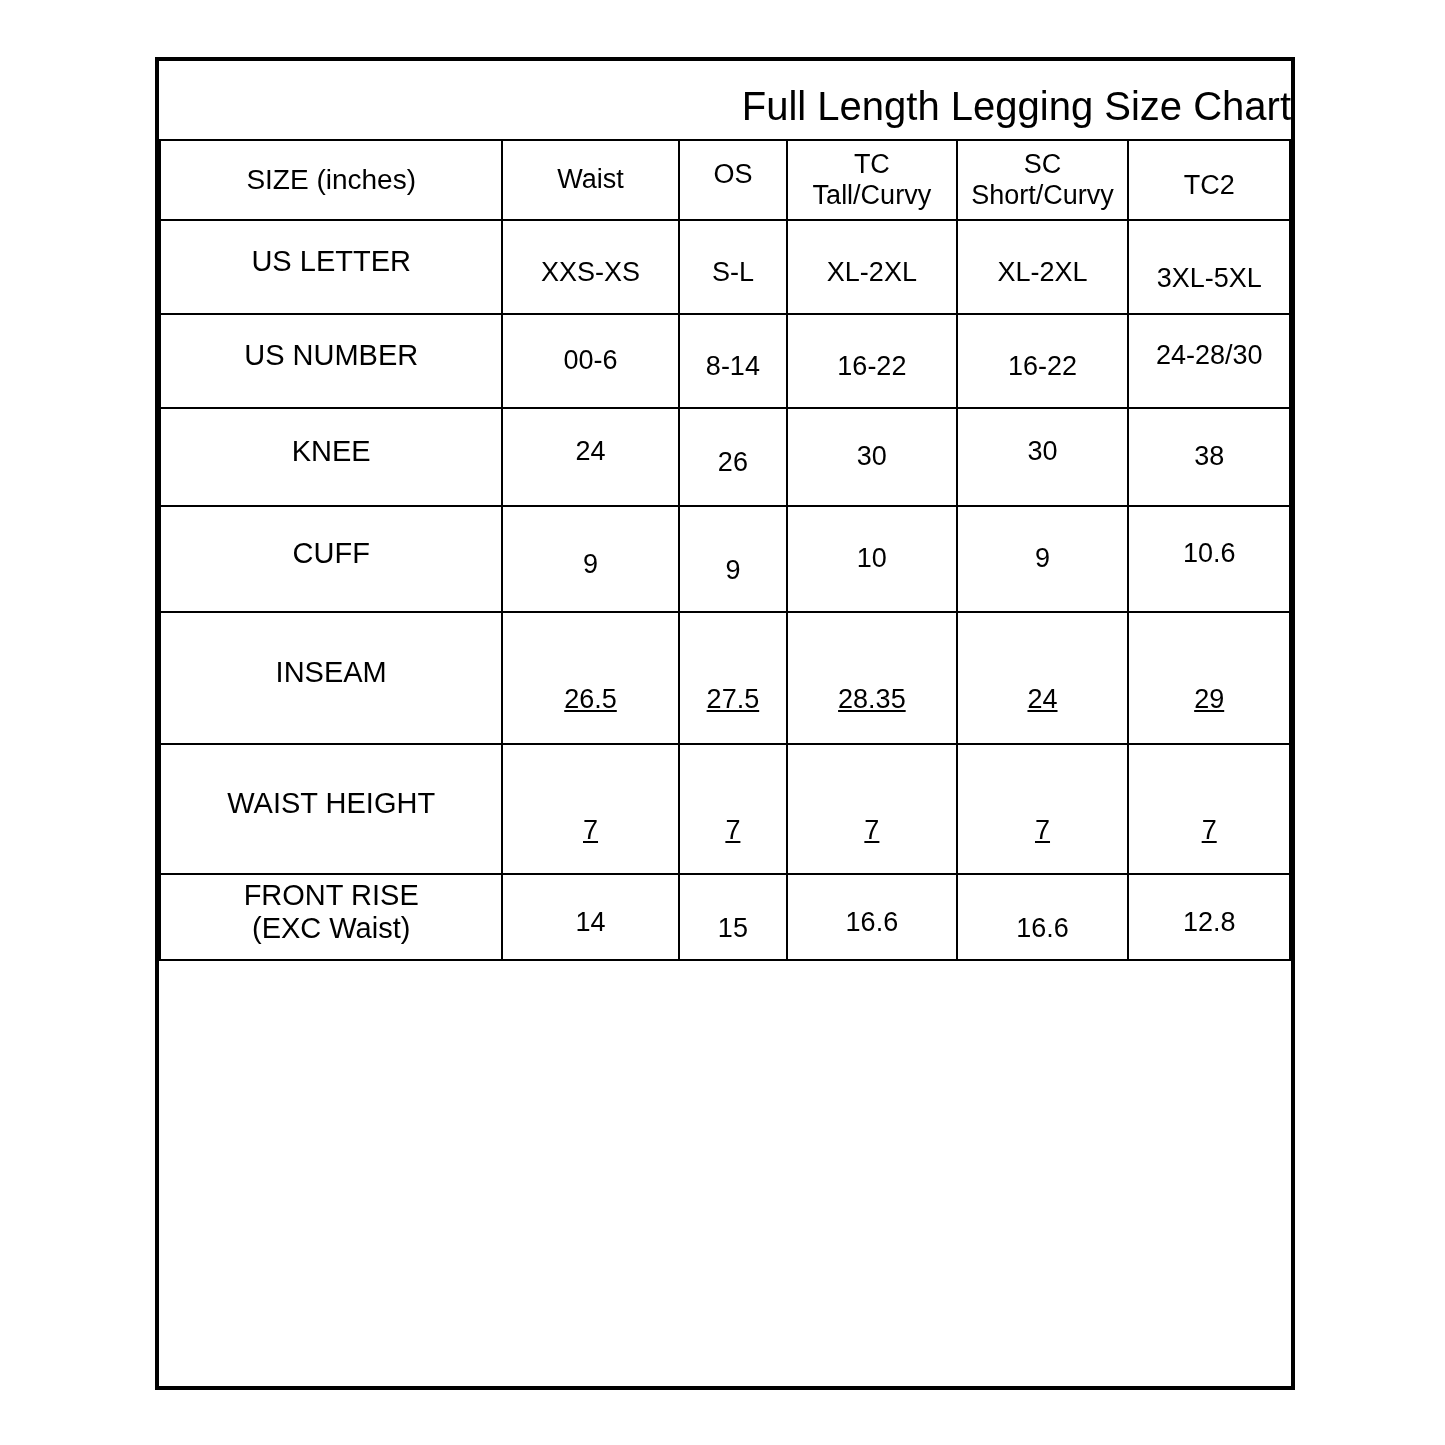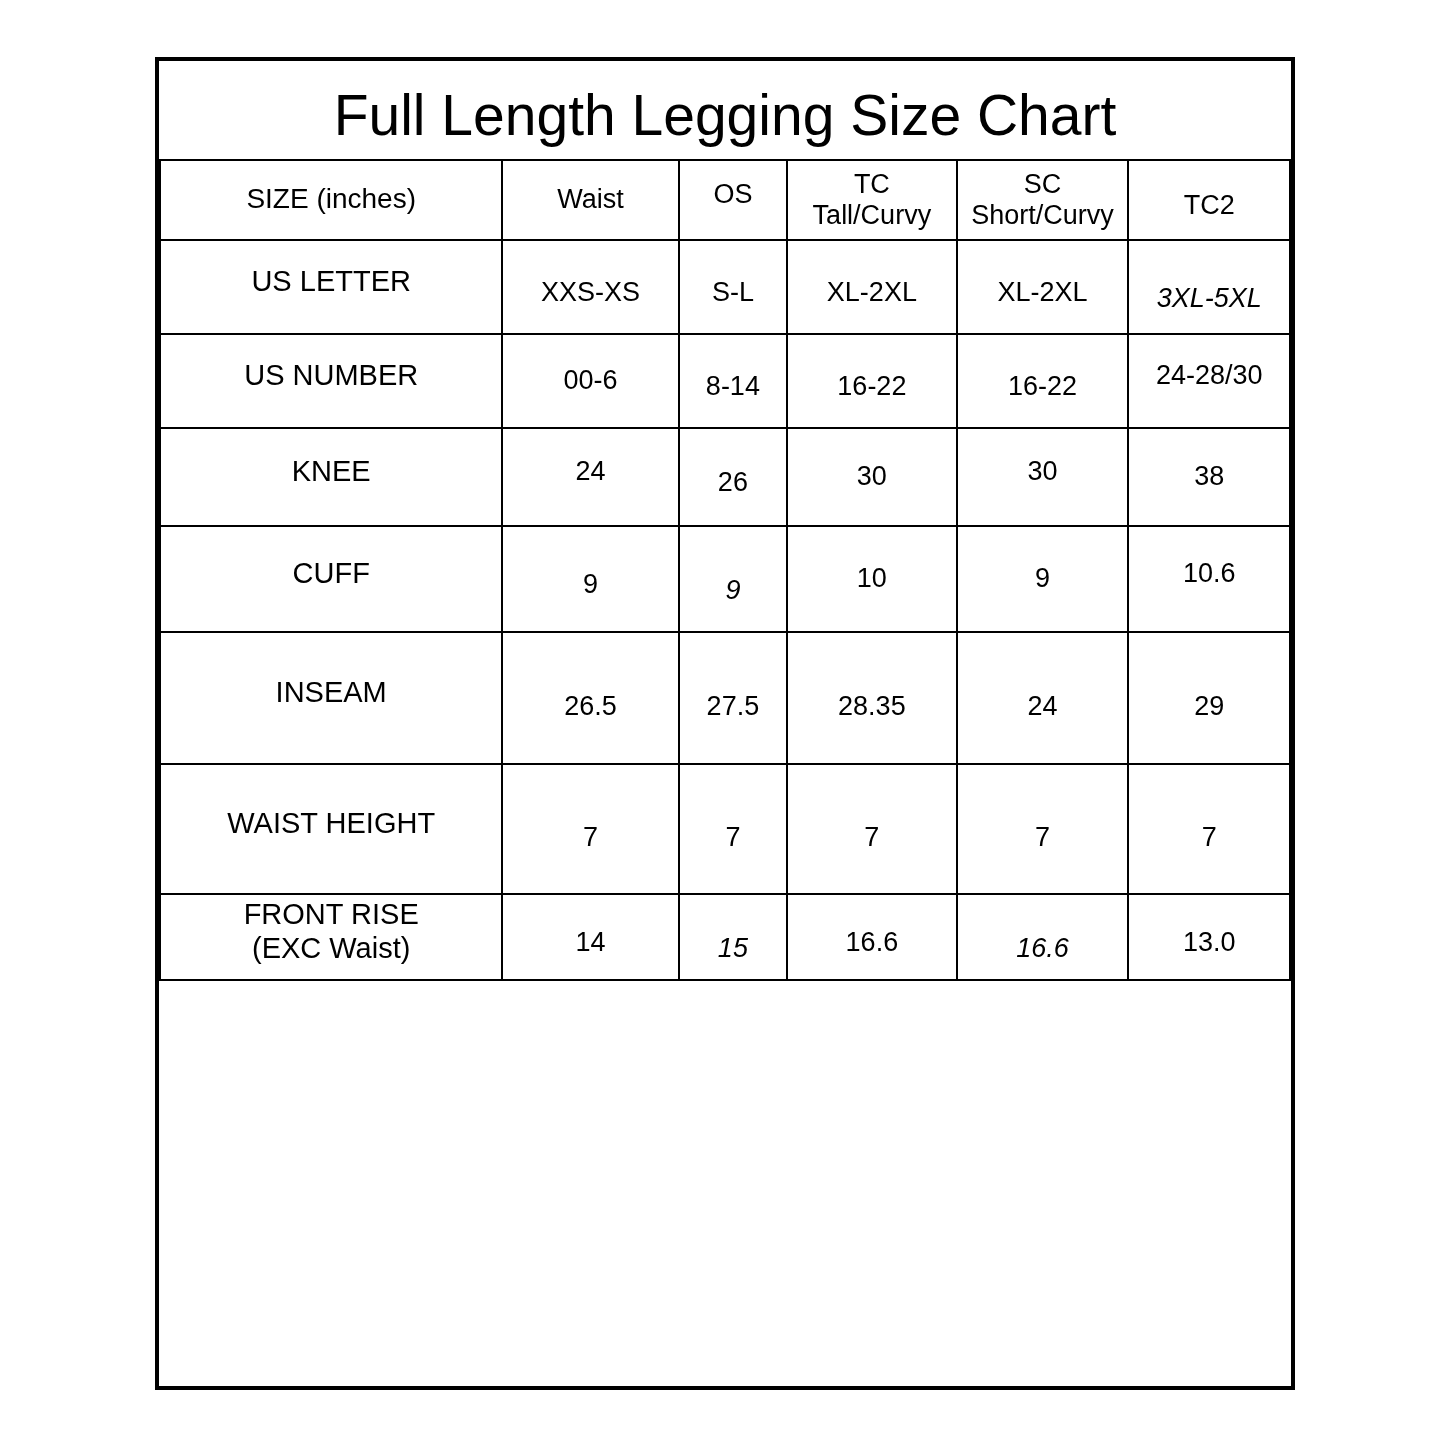--- a/index.html
+++ b/index.html
@@ -18,22 +18,22 @@
     position: absolute;
     left: 155px;
     top: 57px;
     width: 1140px;
     height: 1333px;
     border: 4px solid #000000;
     box-sizing: border-box;
     background: #ffffff;
   }
   #chart-title {
-    text-align: center;
-    font-size: 57px;
+    text-align: right;
+    font-size: 40px;
     font-weight: normal;
     letter-spacing: 0px;
     padding-top: 22px;
     padding-bottom: 10px;
     line-height: 1.15;
   }
   table.size-table {
     border-collapse: collapse;
     width: 100%;
     table-layout: fixed;
@@ -58,23 +58,23 @@
     line-height: 1.15;
   }
   
   tr.head-row td { font-size: 27px; height: 78px; }
   tr.head-row td.lbl .cell { font-size: 28px; }
   .two-line { line-height: 1.12; }
 
   
   td.lbl { text-align: center; }
   td.lbl .cell { font-size: 29px; }
-  .nudge-down { position: relative; top: 12px; font-style: italic; }
+  .nudge-down { position: relative; top: 12px; }
   .nudge-down-s { position: relative; top: 6px; }
-  .nudge-down-l { position: relative; top: 9px; }
+  .nudge-down-l { position: relative; top: 22px; text-decoration: underline; }
   .nudge-up-s { position: relative; top: -5px; }
 
   tr.r-usletter td { height: 92px; }
   tr.r-usnumber td { height: 92px; }
   tr.r-waist td    { height: 96px; }
   tr.r-hip td      { height: 90px; }
   tr.r-thigh td    { height: 90px; }
   tr.r-knee td     { height: 118px; }
   tr.r-cuff td     { height: 104px; }
   tr.r-inseam td   { height: 130px; }
@@ -268,19 +268,19 @@
         <td>
             <span class="cell nudge-down">15</span>
           </td>
         <td>
             <span class="cell nudge-down-s">16.6</span>
           </td>
         <td>
             <span class="cell nudge-down">16.6</span>
           </td>
         <td>
-            <span class="cell nudge-down-s">13.0</span>
+            <span class="cell nudge-down-s">12.8</span>
           </td>
       </tr>
 
     </tbody>
   </table>
 </div>
 
 </body></html>

